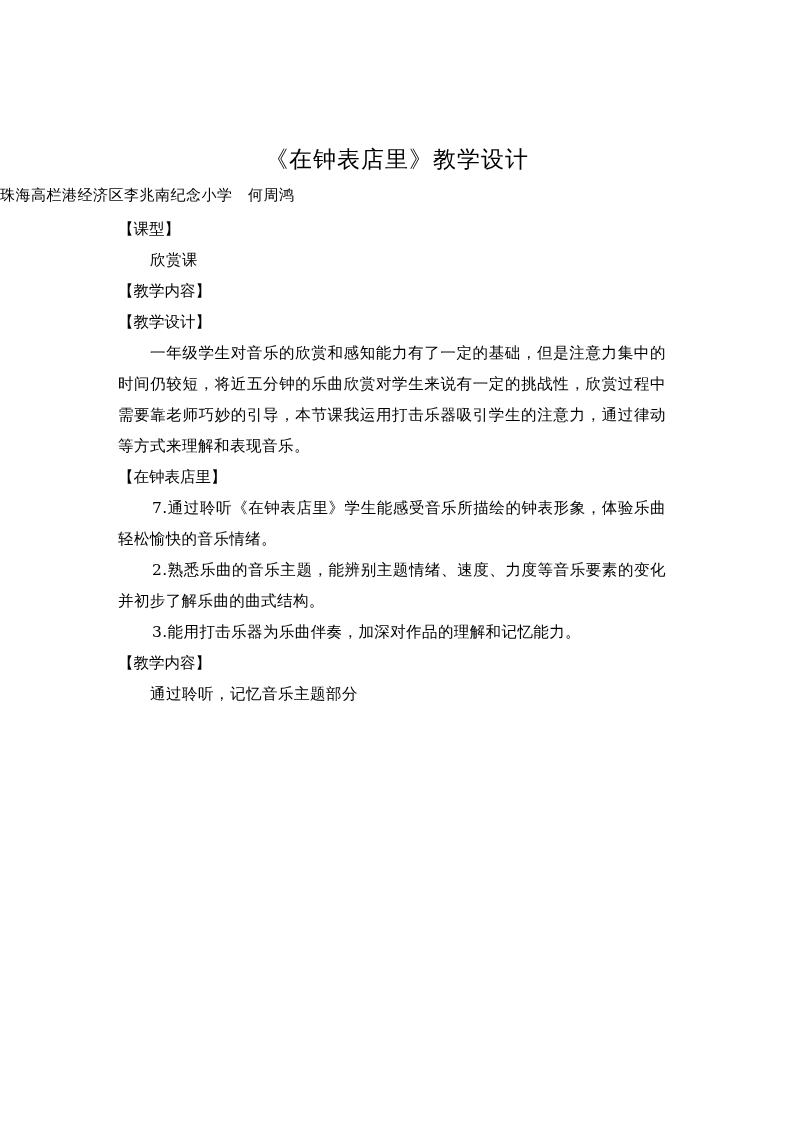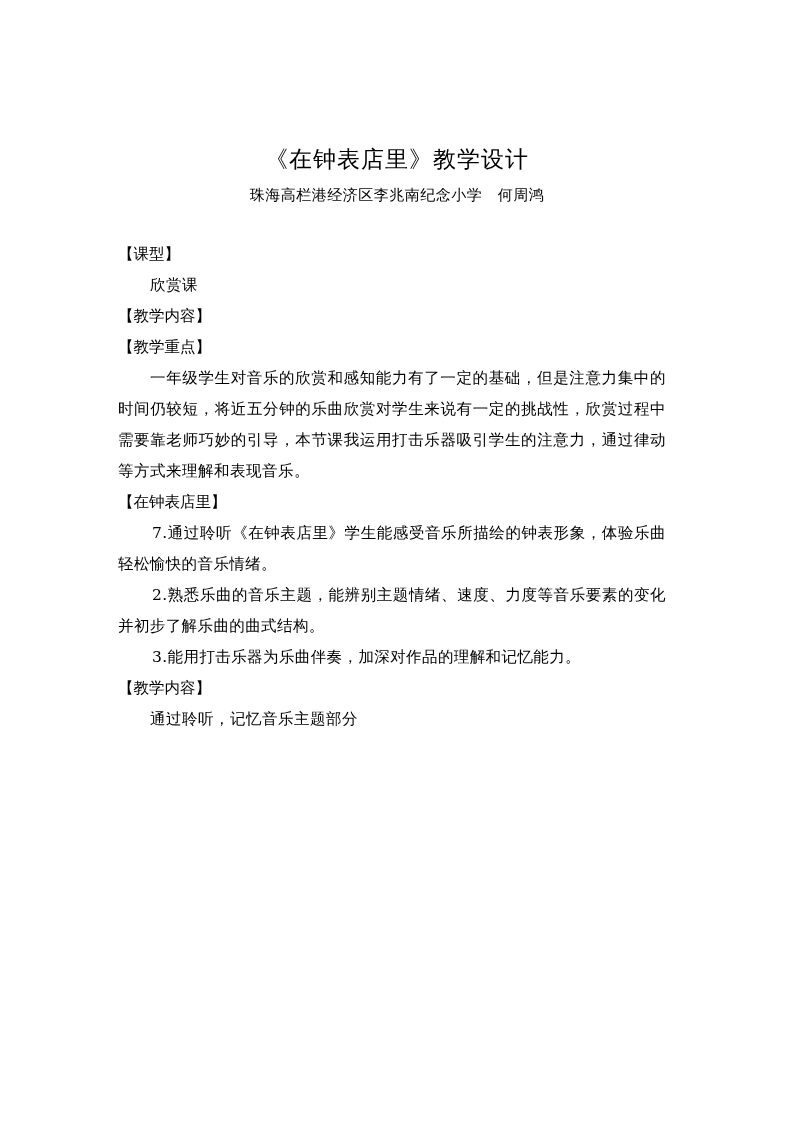--- a/index.html
+++ b/index.html
@@ -1,24 +1,24 @@
 <!DOCTYPE html>
 <html><head>
 <meta charset="utf-8">
 <style>
   html, body { margin: 0; padding: 0; background: #ffffff; }
   body { width: 794px; height: 1123px; position: relative; overflow: hidden;
          font-family: "DejaVu Serif", "Liberation Serif", serif; color: #000; }
   .page { position: absolute; left: 0; top: 0; width: 794px; height: 867px; }
   .title { position: absolute; left: 0; width: 794px; top: 143px; text-align: center;
            font-size: 23px; letter-spacing: 1px; line-height: 32px; }
-  .subtitle { position: absolute; left: 0; width: 794px; top: 184px; text-align: center;
+  .subtitle { position: absolute; left: 0; width: 794px; top: 184px; text-align: left;
               font-size: 15px; line-height: 22px; letter-spacing: 0.5px; }
   .content { position: absolute; left: 118px; top: 214px; width: 548px;
-             font-size: 15.5px; line-height: 31px; margin-top: 25px; }
+             font-size: 15.5px; line-height: 31px; }
   .heading { margin: 0; height: 31px; white-space: nowrap; }
   .para { margin: 0; text-indent: 32px; text-align: justify; letter-spacing: 0.5px; }
   .para.simple { text-indent: 32px; }
   .goal { margin: 0; text-indent: 34px; text-align: justify; letter-spacing: 0.4px; }
 </style>
 </head>
 <body>
 
 <div class="page">
   <div class="title">《在钟表店里》教学设计</div>
@@ -26,21 +26,21 @@
 
   <div class="content">
     <div>
       <p class="heading">【课型】</p>
       <p class="para simple">欣赏课</p>
     </div>
     <div>
       <p class="heading">【教学内容】</p>
     </div>
     <div>
-      <p class="heading">【教学重点】</p>
+      <p class="heading">【教学设计】</p>
       <p class="para">一年级学生对音乐的欣赏和感知能力有了一定的基础，但是注意力集中的时间仍较短，将近五分钟的乐曲欣赏对学生来说有一定的挑战性，欣赏过程中需要靠老师巧妙的引导，本节课我运用打击乐器吸引学生的注意力，通过律动等方式来理解和表现音乐。</p>
     </div>
     <div>
       <p class="heading">【在钟表店里】</p>
       <p class="goal">7.通过聆听《在钟表店里》学生能感受音乐所描绘的钟表形象，体验乐曲轻松愉快的音乐情绪。</p>
       <p class="goal">2.熟悉乐曲的音乐主题，能辨别主题情绪、速度、力度等音乐要素的变化并初步了解乐曲的曲式结构。</p>
       <p class="goal">3.能用打击乐器为乐曲伴奏，加深对作品的理解和记忆能力。</p>
     </div>
     <div>
       <p class="heading">【教学内容】</p>

